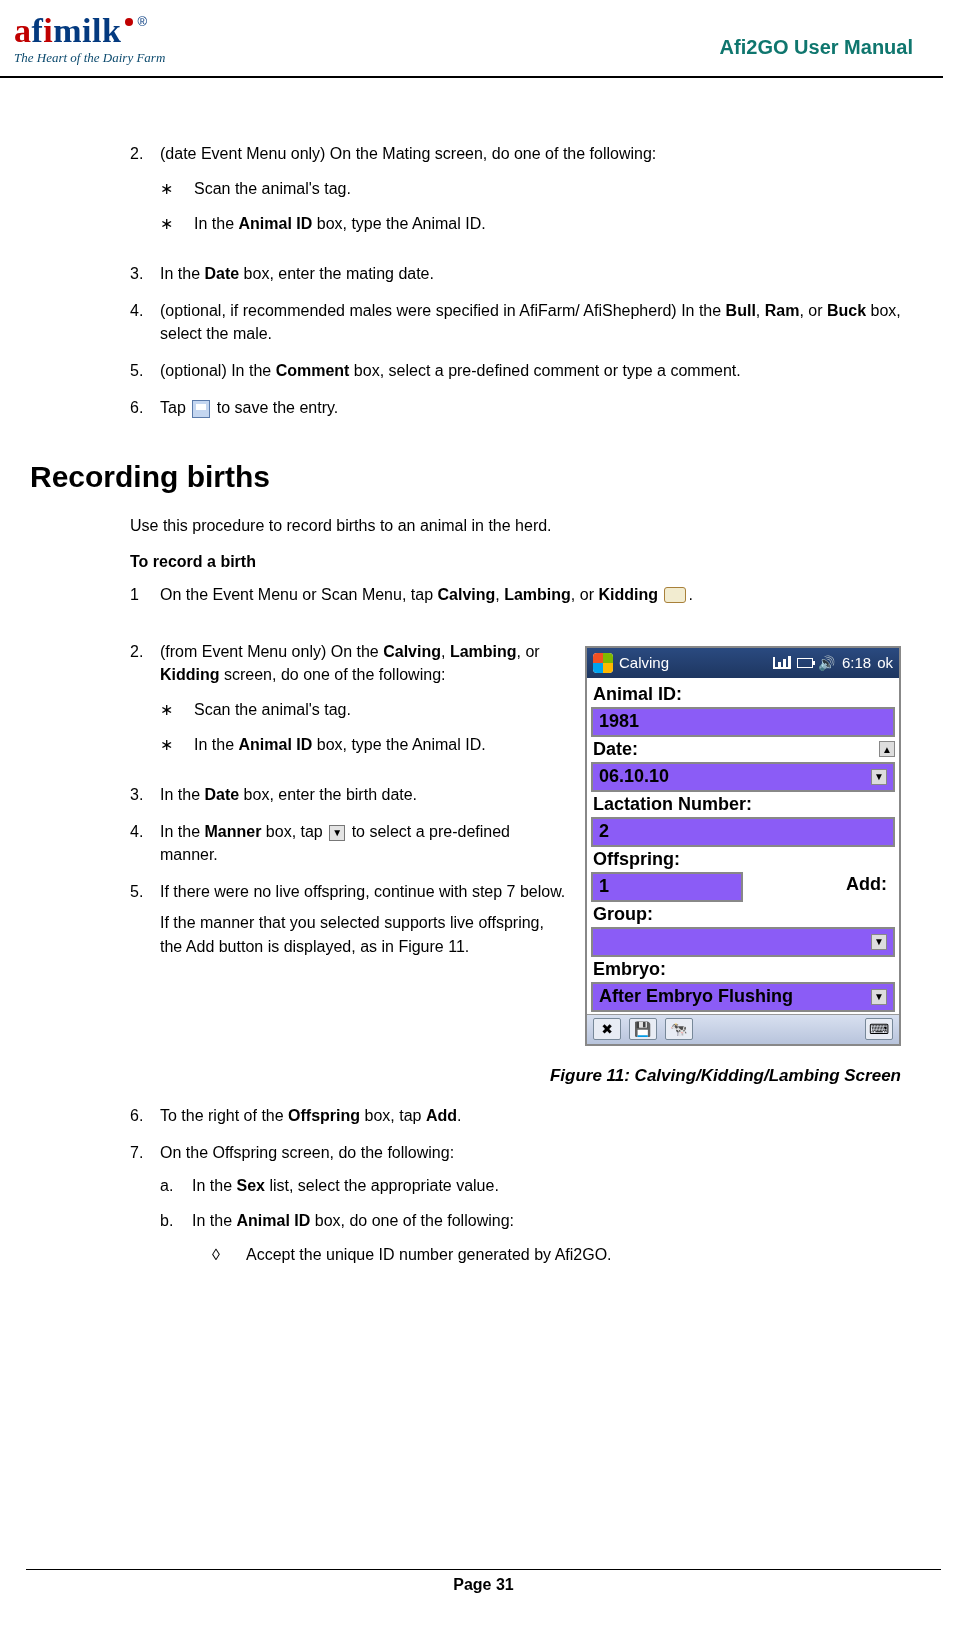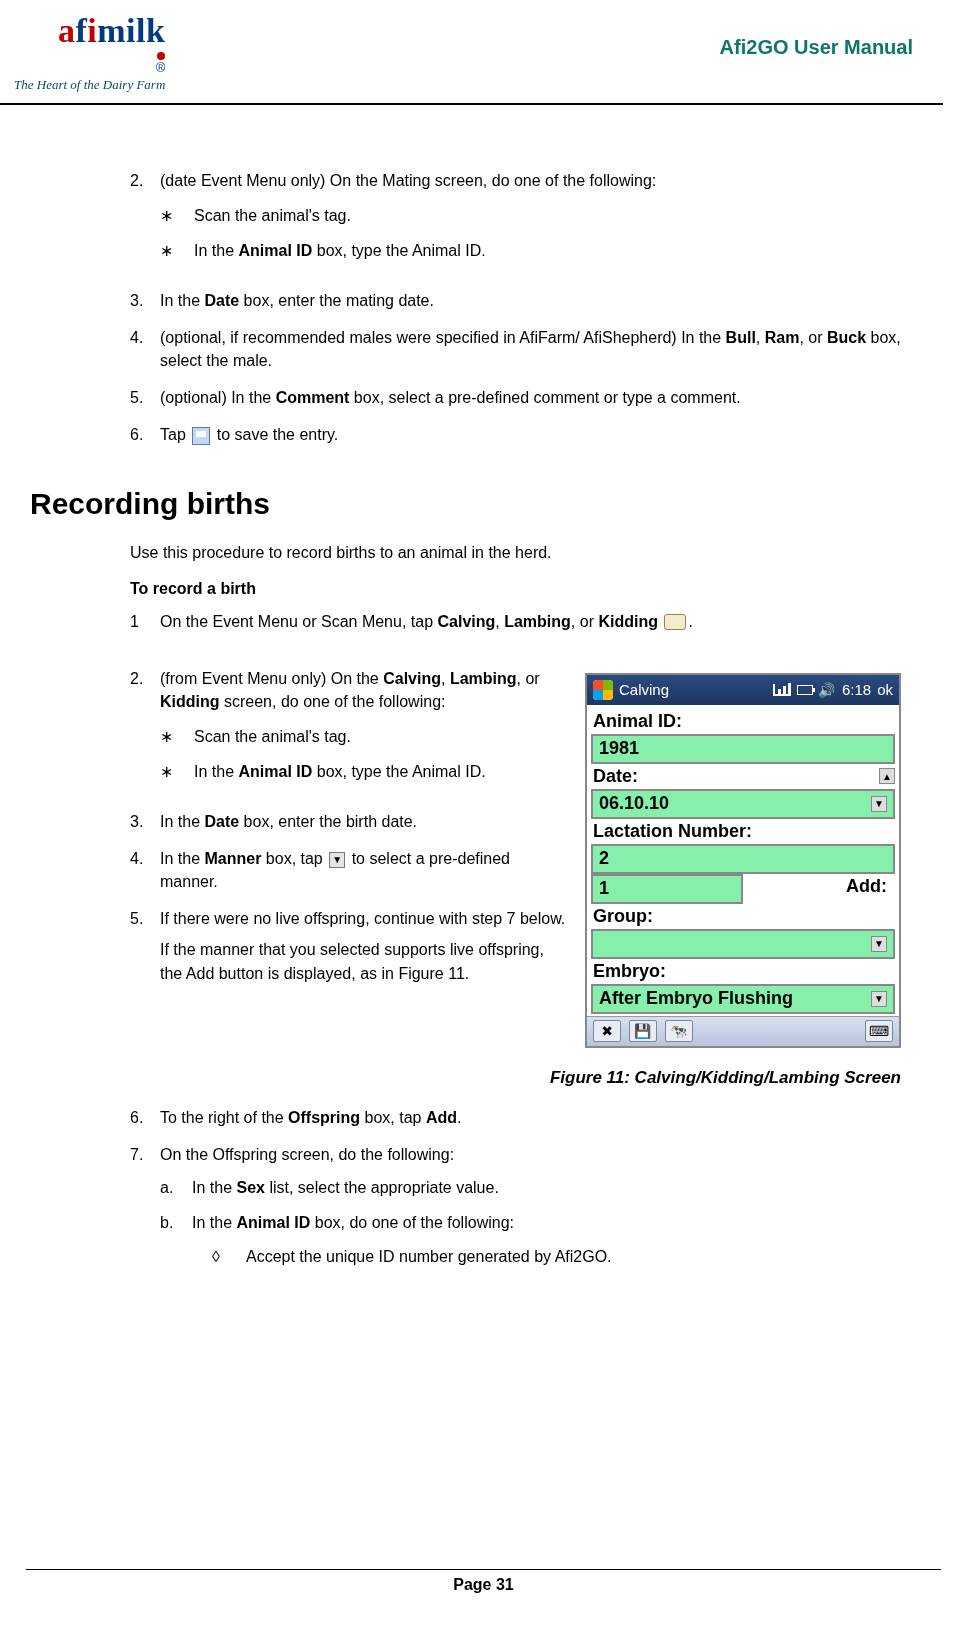--- a/index.html
+++ b/index.html
@@ -15,21 +15,21 @@
     }
     .header {
       display: flex;
       justify-content: space-between;
       align-items: flex-start;
       padding: 14px 30px 10px 14px;
       border-bottom: 2px solid #000;
       margin: 0 28px 0 0;
     }
     .logo-block { display: flex; flex-direction: column; }
-    .logo-row { display: flex; align-items: flex-end; flex-direction: column; }
+    .logo-row { display: flex; align-items: flex-start; }
     .logo-name {
       font-family: Georgia, 'Times New Roman', serif;
       font-weight: bold;
       font-size: 34px;
       color: #043a7f;
       letter-spacing: 0.5px;
       line-height: 1;
     }
     .logo-name .red { color: #c00000; }
     .logo-dot {
@@ -158,21 +158,21 @@
     .tb-icons { display: flex; gap: 6px; align-items: center; }
     .tb-ok { font-weight: normal; font-size: 15px; }
     .device-body { padding: 4px 4px 2px 4px; }
     .fld-label {
       font-weight: bold;
       font-size: 18px;
       padding: 2px 2px;
     }
     .fld-input {
       border: 2px solid #888;
-      background: #86efac;
+      background: #8b5cf6;
       padding: 2px 6px;
       font-weight: bold;
       font-size: 18px;
       height: 30px;
       display: flex;
       align-items: center;
       justify-content: space-between;
     }
     .drop-arrow {
       width: 16px; height: 16px;
@@ -359,20 +359,21 @@
             <div class="drop-arrow">▲</div>
           </div>
           <div class="fld-input">
                 <span>06.10.10</span>
                 <span class="drop-arrow">▼</span>
               </div>
           <div class="fld-label">Lactation Number:</div>
           <div class="fld-input">
                 <span>2</span>
               </div>
+          <div class="fld-label">Offspring:</div>
           <div class="two-col">
             <div class="fld-input" style="flex:0 0 50%">
                   <span>1</span>
                 </div>
             <div class="fld-label" style="flex:1;text-align:right;padding-right:8px;">Add:</div>
           </div>
           <div class="fld-label">Group:</div>
           <div class="fld-input">
                 <span></span>
                 <span class="drop-arrow">▼</span>

